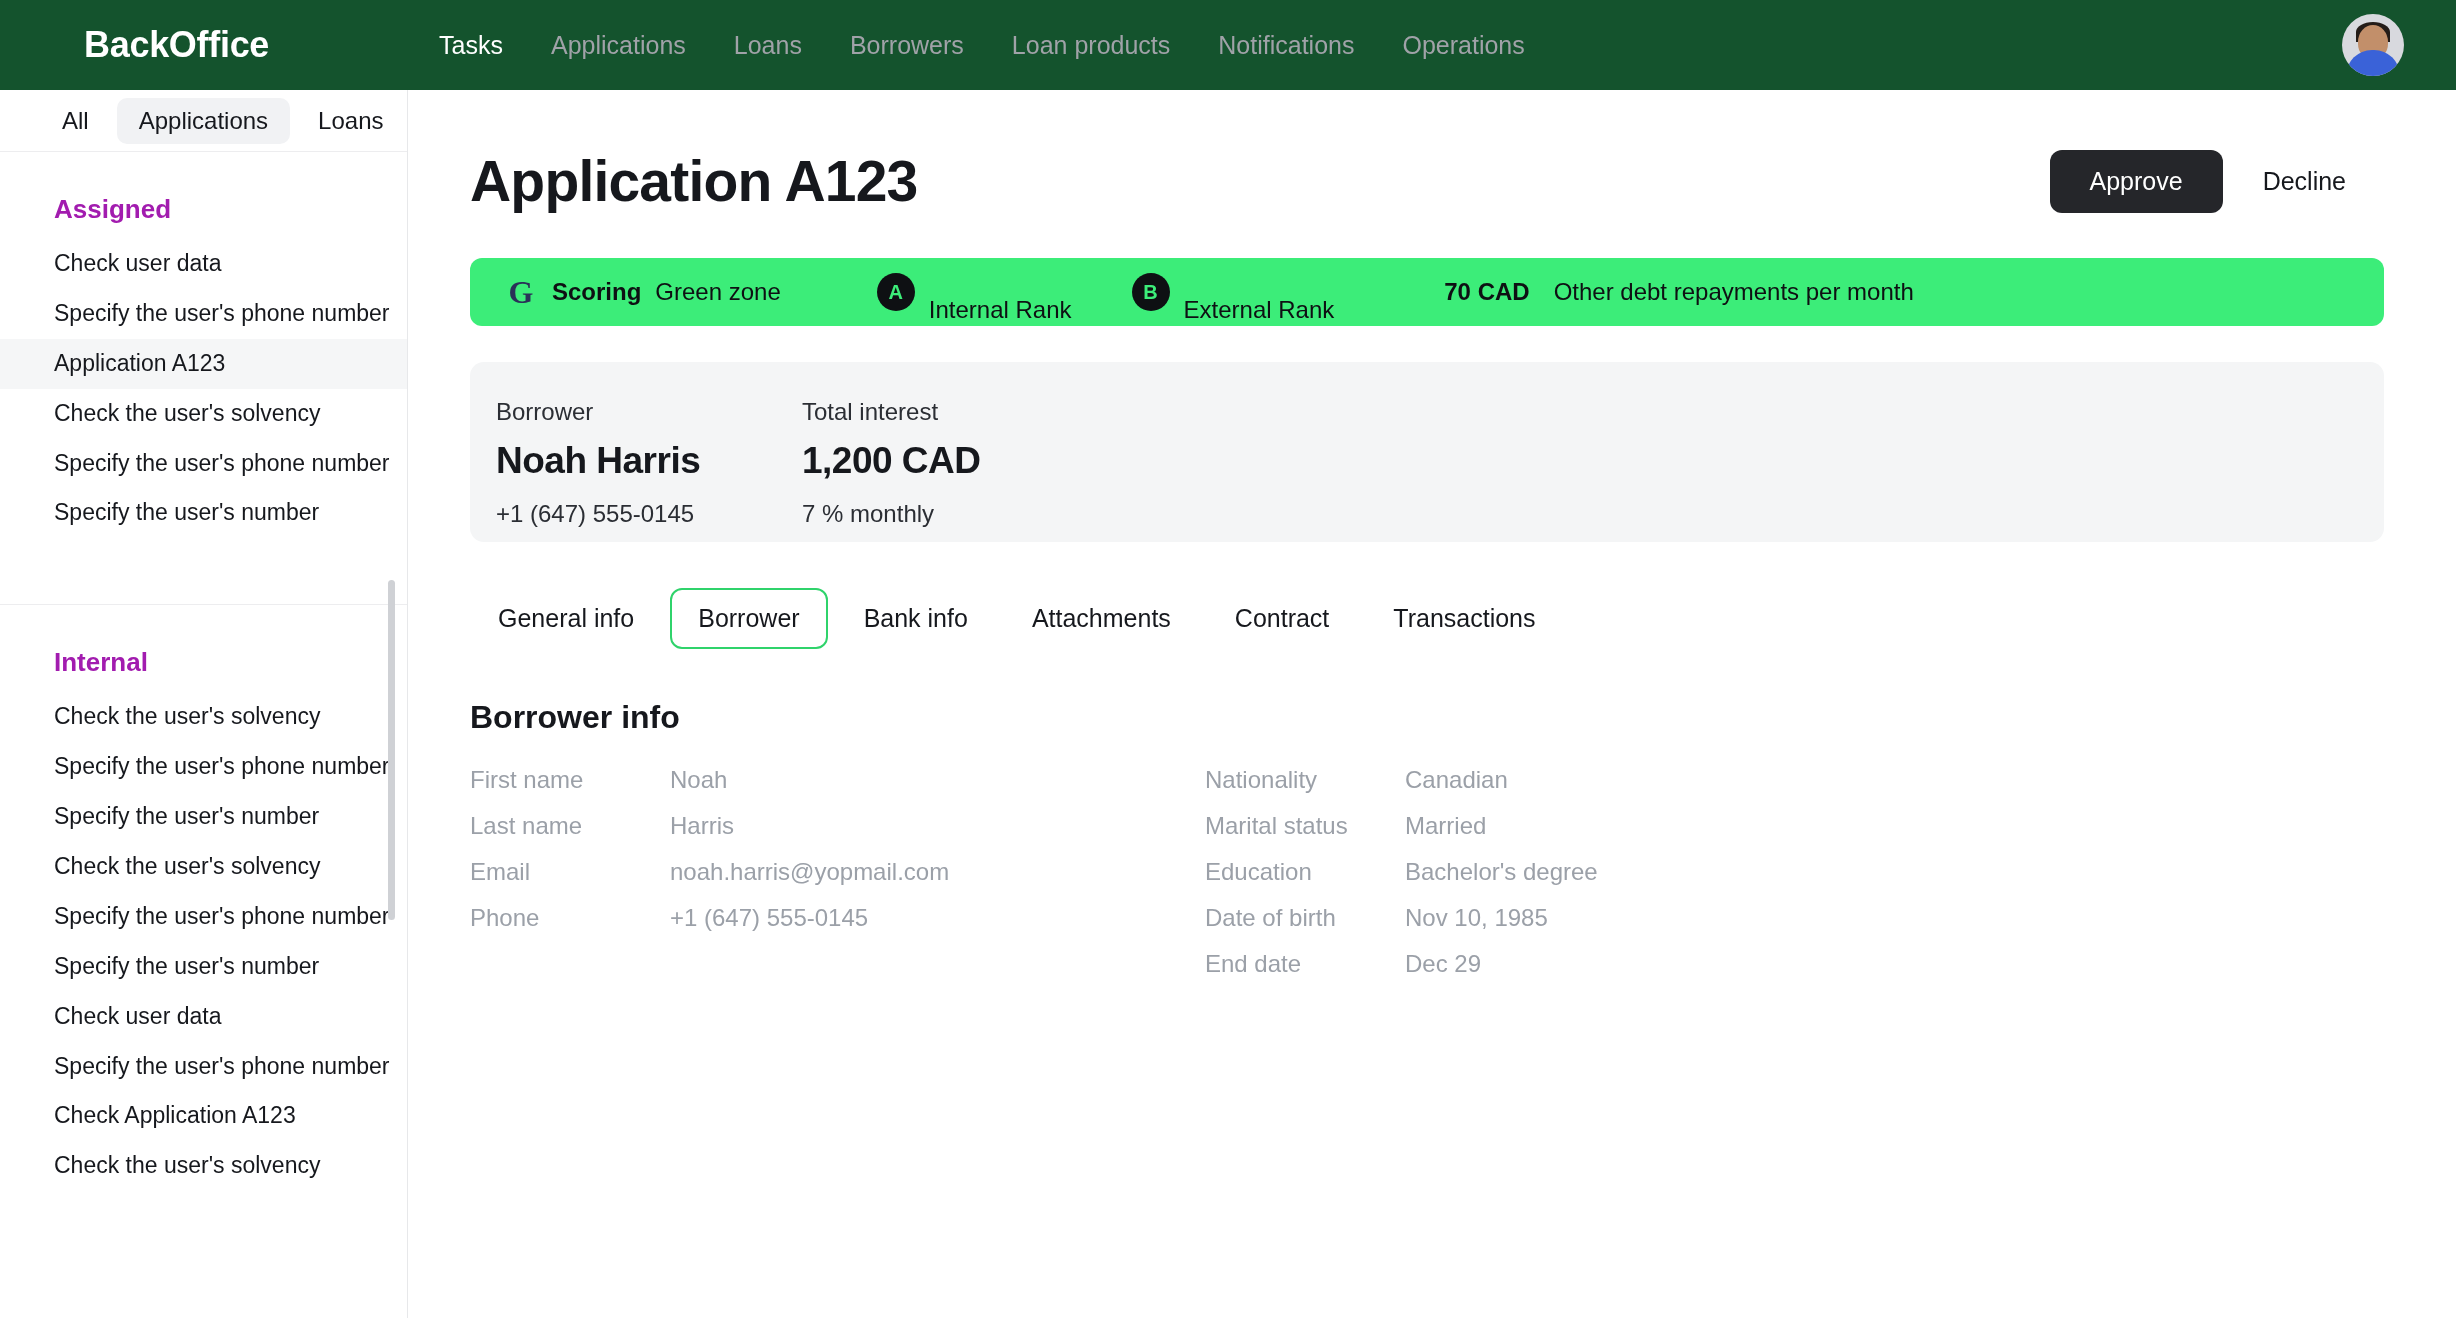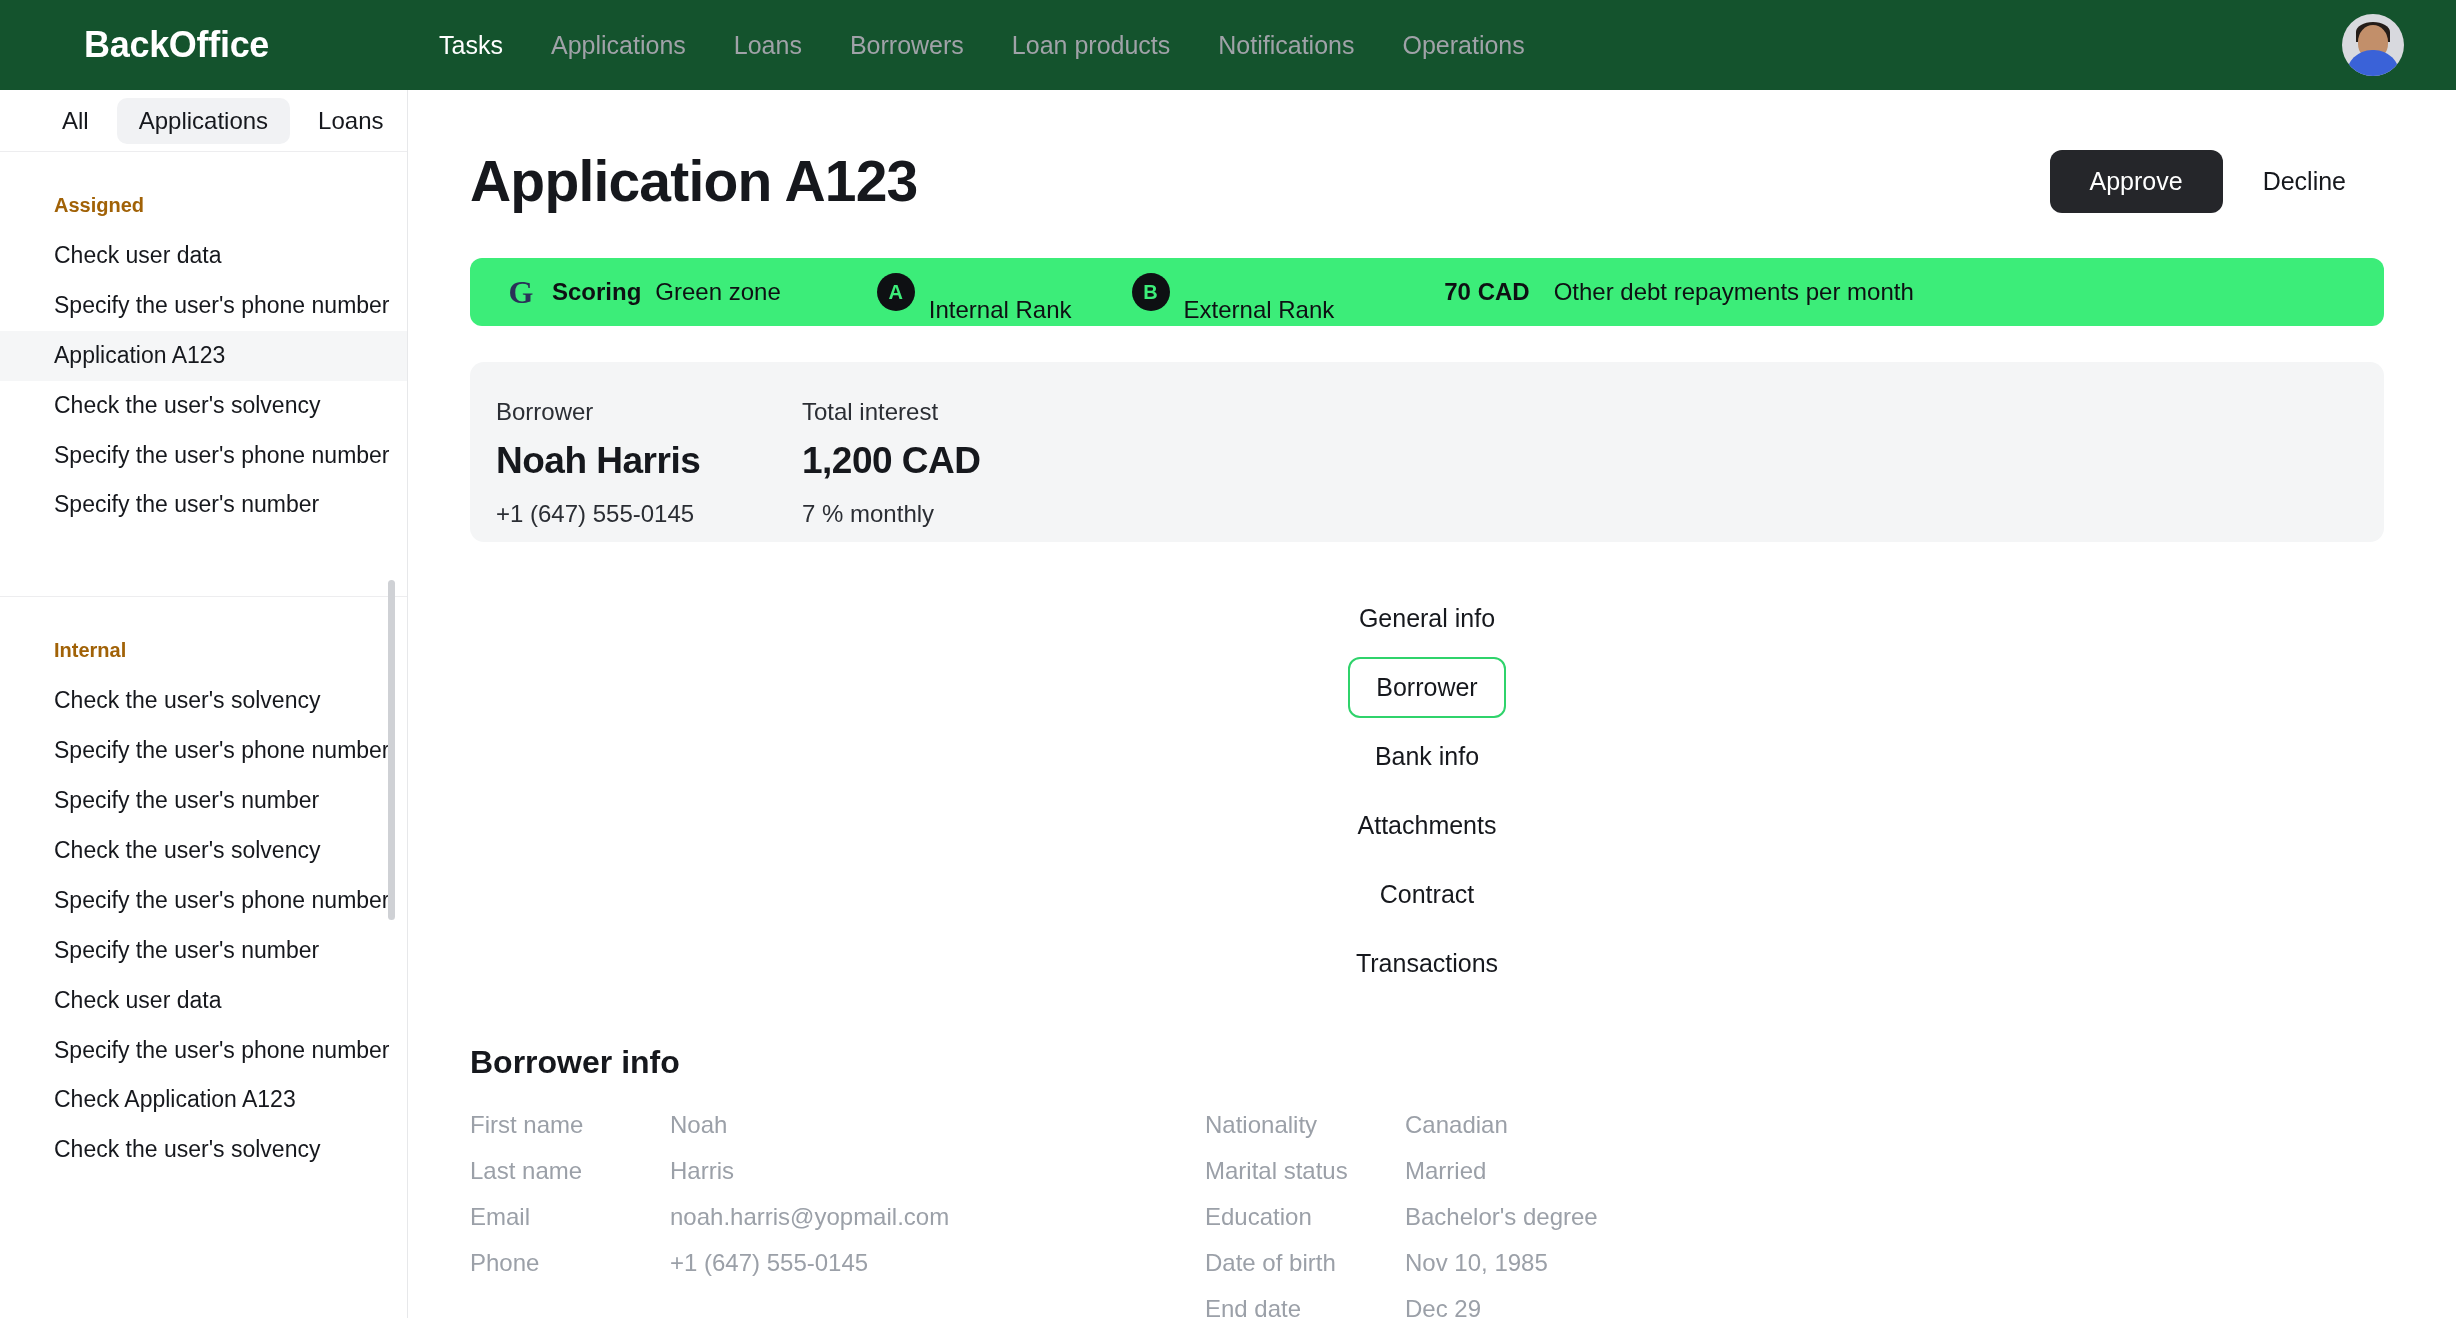--- a/index.html
+++ b/index.html
@@ -94,23 +94,23 @@
     font-size: 24px;
     color: #16181d;
     padding: 9px 22px;
     border-radius: 10px;
     cursor: pointer;
     white-space: nowrap;
   }
   .side-tab.active { background: #f1f2f4; }
 
   .group-title {
-    font-size: 20px;
-    font-weight: bold;
-    color: #a16207;
+    font-size: 26px;
+    font-weight: bold;
+    color: #a21caf;
     padding: 42px 0 14px 54px;
   }
   .task-item {
     font-size: 23px;
     color: #16181d;
     padding: 10px 0 10px 54px;
     line-height: 1.3;
     cursor: pointer;
     white-space: nowrap;
   }
@@ -237,21 +237,20 @@
     white-space: nowrap;
   }
   .sum-sub { font-size: 24px; color: #2b2e34; margin-top: 18px; }
 
   
   .tabs {
     margin-top: 46px;
     display: flex;
     align-items: center;
     gap: 8px;
-    flex-direction: column;
   }
   .tab {
     font-size: 25px;
     color: #16181d;
     padding: 14px 26px;
     border-radius: 12px;
     border: 2px solid transparent;
     cursor: pointer;
     white-space: nowrap;
   }

